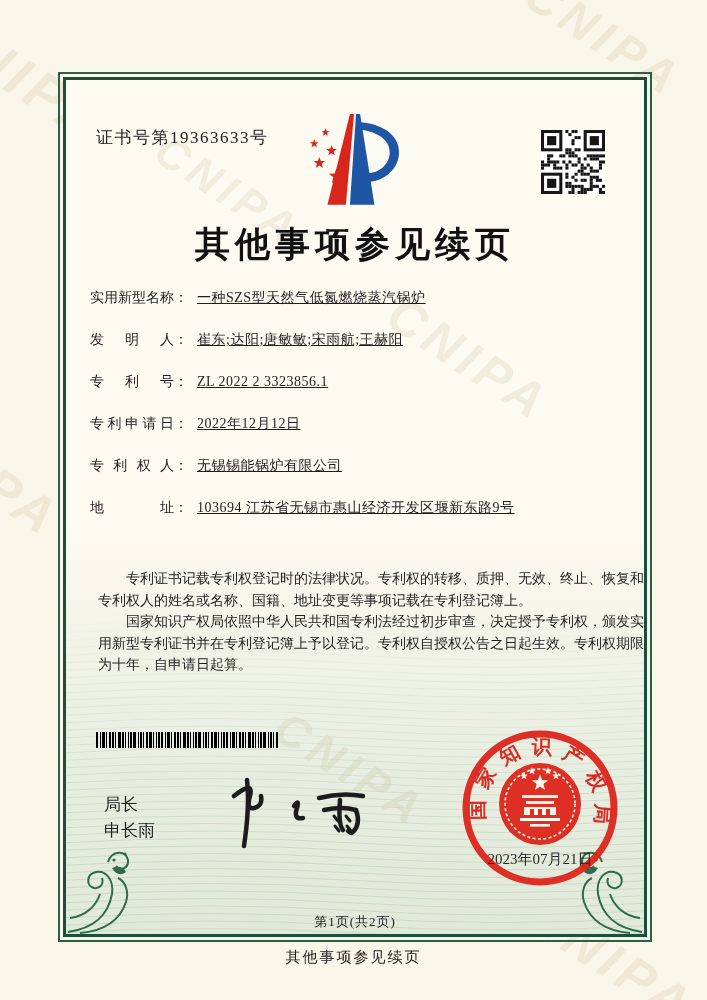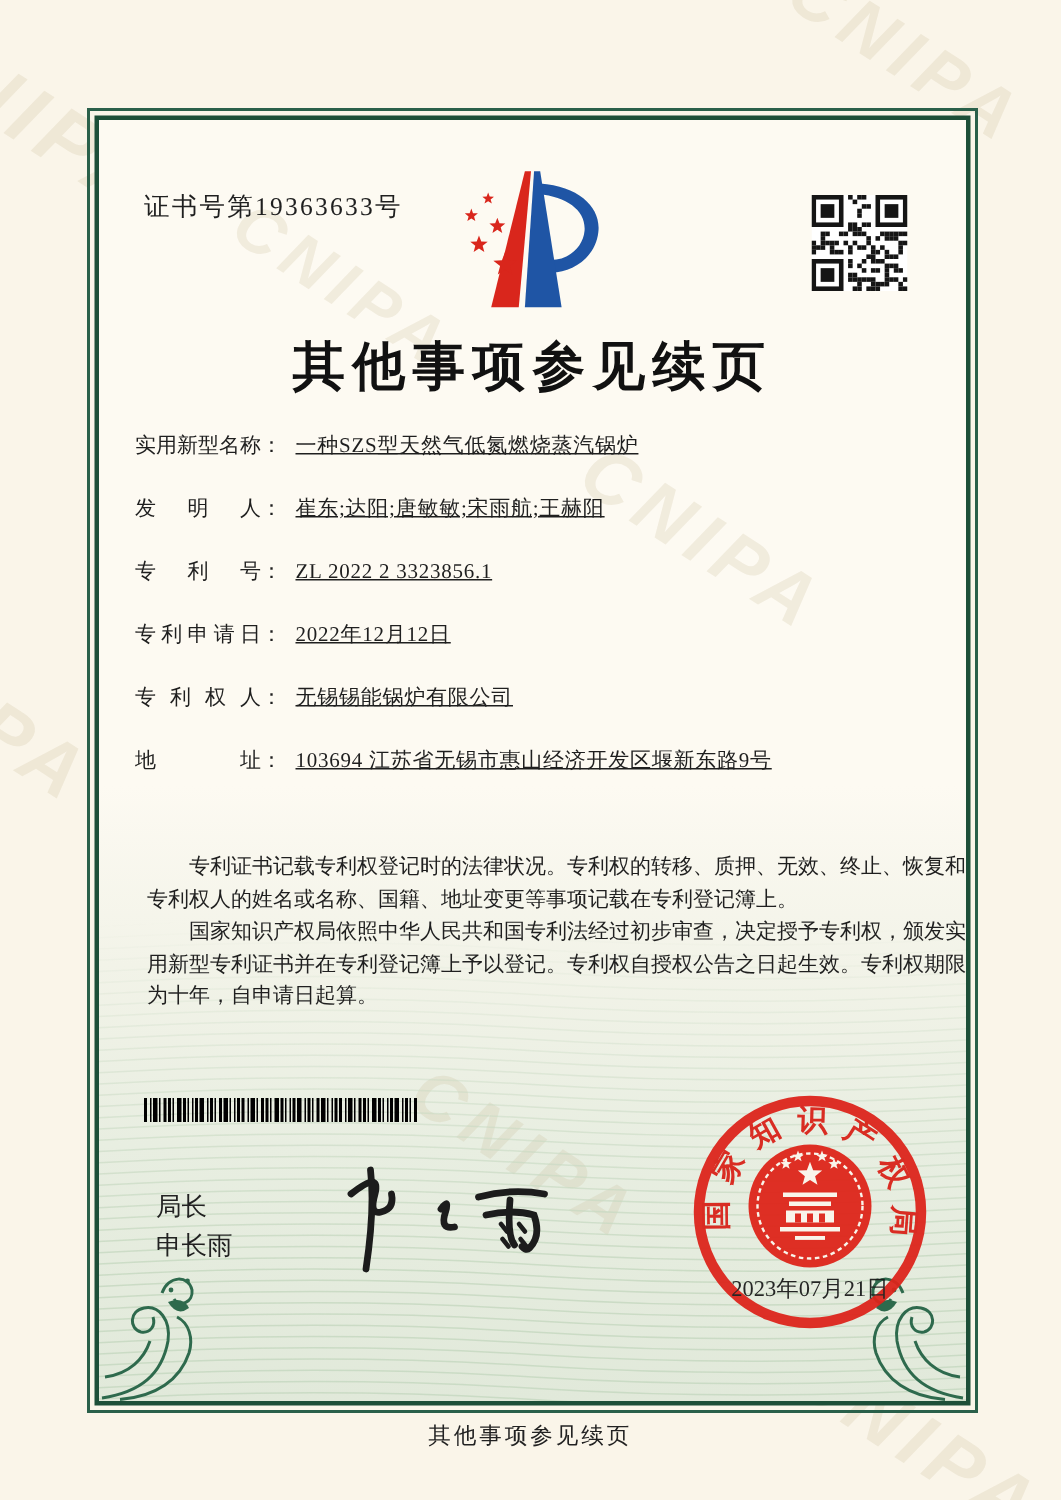--- a/index.html
+++ b/index.html
@@ -388,16 +388,17 @@
         </g>
         <g fill="#de2419">
           <rect x="70" y="81" width="4" height="6"></rect>
           <rect x="78" y="81" width="4" height="6"></rect>
           <rect x="86" y="81" width="4" height="6"></rect>
         </g>
       </g>
       <text x="80" y="136" text-anchor="middle" font-size="15" fill="#1a1a1a" font-family="'Liberation Serif',serif">2023年07月21日</text>
     </svg>
 
+    <div class="pageinfo">第1页(共2页)</div>
   </div>
 </div>
 
 <div class="contnote">其他事项参见续页</div>
 
 </body></html>

